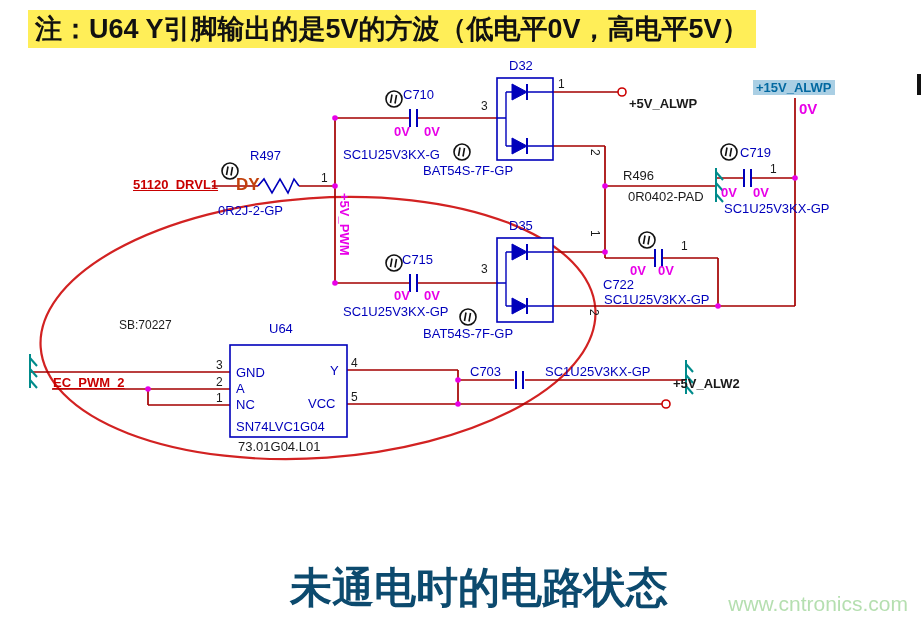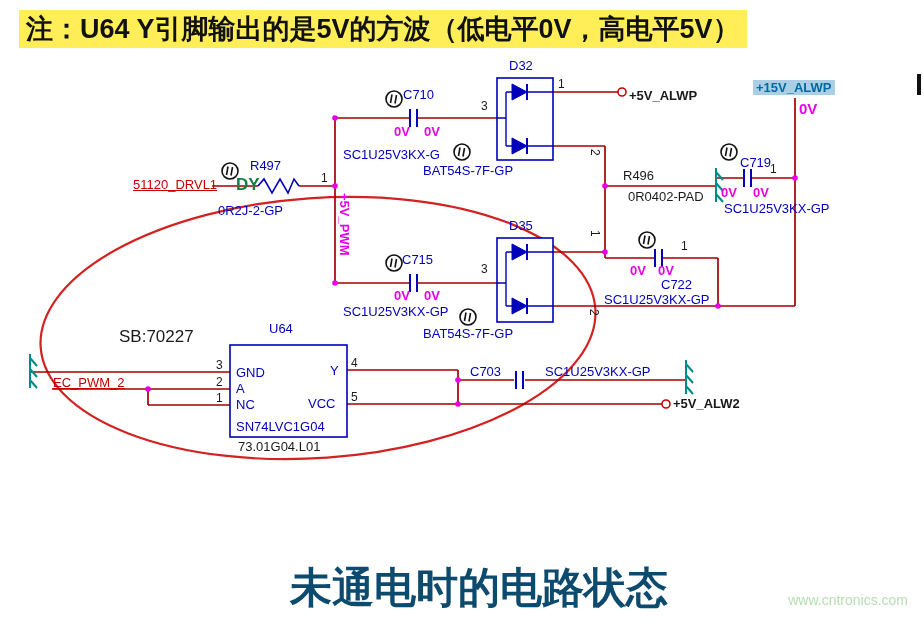--- a/index.html
+++ b/index.html
@@ -1,31 +1,31 @@
 <!DOCTYPE html>
 <html><head>
 <meta charset="utf-8">
 <style>
   html,body{margin:0;padding:0;background:#fff;}
   .page{position:relative;width:924px;height:620px;background:#fff;overflow:hidden;
         font-family:"Liberation Sans",sans-serif;}
   .page svg{position:absolute;left:0;top:0;}
   .lbl{position:absolute;font-size:13px;line-height:15px;color:#0000bb;white-space:nowrap;}
   .blk{color:#1a1a1a;}
-  .red{color:#c80000;font-weight:normal;text-decoration:underline;}
+  .red{color:#c80000;font-weight:bold;text-decoration:underline;}
   .mag{color:#e800e8;font-weight:bold;}
   .pin{font-size:12px;line-height:13px;color:#1a1a1a;}
   .rot{transform-origin:0 0;transform:rotate(90deg);}
   .hl{background:#aacfe4;color:#0369a1;font-weight:bold;padding:0 3px;}
   .term{color:#1a1a1a;font-weight:bold;}
-  .dy{font-size:17px;font-weight:bold;color:#15803d;}
-  .title{position:absolute;left:19px;top:10px;font-size:27px;font-weight:bold;color:#111;
+  .dy{font-size:17px;font-weight:bold;color:#c2410c;}
+  .title{position:absolute;left:28px;top:10px;font-size:27px;font-weight:bold;color:#111;
          background:#ffee58;padding:1px 7px;white-space:nowrap;}
   .caption{position:absolute;left:290px;top:560px;font-size:42px;font-weight:bold;color:#0c4a6e;}
-  .watermark{position:absolute;right:16px;top:592px;font-size:14px;color:#b5dfb0;}
+  .watermark{position:absolute;right:16px;top:592px;font-size:21px;color:#b5dfb0;}
   .edge-mark{position:absolute;left:917px;top:74px;width:4px;height:21px;background:#111;}
 </style>
 </head>
 <body>
 
 <div class="page">
 
   <svg width="924" height="620" viewBox="0 0 924 620">
     <defs>
       <g id="diode">
@@ -105,84 +105,84 @@
       <circle cx="458" cy="380" r="2.8"></circle>
       <circle cx="458" cy="404" r="2.8"></circle>
     </g>
   </svg>
 
   <div class="title">注：U64 Y引脚输出的是5V的方波（低电平0V，高电平5V）</div>
   <div class="edge-mark"></div>
 
   <span class="lbl red" style="left:133px;top:177px">51120_DRVL1</span>
   <span class="lbl dy" style="left:236px;top:177px">DY</span>
-  <span class="lbl" style="left:250px;top:158px">R497</span>
+  <span class="lbl" style="left:250px;top:148px">R497</span>
   <span class="lbl" style="left:218px;top:203px">0R2J-2-GP</span>
   <span class="lbl pin" style="left:321px;top:172px">1</span>
 
   <span class="lbl mag rot" style="left:352px;top:193px">+5V_PWM</span>
 
   <span class="lbl" style="left:403px;top:87px">C710</span>
   <span class="lbl mag" style="left:394px;top:124px">0V</span>
   <span class="lbl mag" style="left:424px;top:124px">0V</span>
   <span class="lbl" style="left:343px;top:147px">SC1U25V3KX-G</span>
 
   <span class="lbl" style="left:509px;top:58px">D32</span>
   <span class="lbl pin" style="left:558px;top:78px">1</span>
   <span class="lbl pin" style="left:481px;top:100px">3</span>
   <span class="lbl pin rot" style="left:601px;top:149px">2</span>
   <span class="lbl" style="left:423px;top:163px">BAT54S-7F-GP</span>
-  <span class="lbl term" style="left:629px;top:88px">+5V_ALWP</span>
+  <span class="lbl term" style="left:629px;top:96px">+5V_ALWP</span>
 
   <span class="lbl hl" style="left:753px;top:80px">+15V_ALWP</span>
   <span class="lbl mag" style="left:799px;top:101px;font-size:15px">0V</span>
 
   <span class="lbl blk" style="left:623px;top:168px">R496</span>
   <span class="lbl blk" style="left:628px;top:189px">0R0402-PAD</span>
 
-  <span class="lbl" style="left:740px;top:155px">C719</span>
+  <span class="lbl" style="left:740px;top:145px">C719</span>
   <span class="lbl pin" style="left:770px;top:163px">1</span>
   <span class="lbl mag" style="left:721px;top:185px">0V</span>
   <span class="lbl mag" style="left:753px;top:185px">0V</span>
   <span class="lbl" style="left:724px;top:201px">SC1U25V3KX-GP</span>
 
   <span class="lbl" style="left:402px;top:252px">C715</span>
   <span class="lbl mag" style="left:394px;top:288px">0V</span>
   <span class="lbl mag" style="left:424px;top:288px">0V</span>
   <span class="lbl" style="left:343px;top:304px">SC1U25V3KX-GP</span>
 
   <span class="lbl" style="left:509px;top:218px">D35</span>
   <span class="lbl pin rot" style="left:601px;top:230px">1</span>
   <span class="lbl pin" style="left:481px;top:263px">3</span>
   <span class="lbl pin rot" style="left:600px;top:309px">2</span>
   <span class="lbl" style="left:423px;top:326px">BAT54S-7F-GP</span>
 
   <span class="lbl pin" style="left:681px;top:240px">1</span>
   <span class="lbl mag" style="left:630px;top:263px">0V</span>
   <span class="lbl mag" style="left:658px;top:263px">0V</span>
-  <span class="lbl" style="left:661px;top:277px">C722</span>
+  <span class="lbl" style="left:603px;top:277px">C722</span>
   <span class="lbl" style="left:604px;top:292px">SC1U25V3KX-GP</span>
 
-  <span class="lbl blk" style="left:119px;top:329px;font-size:17px">SB:70227</span>
+  <span class="lbl blk" style="left:119px;top:318px;font-size:12px">SB:70227</span>
   <span class="lbl" style="left:269px;top:321px">U64</span>
   <span class="lbl" style="left:236px;top:365px">GND</span>
   <span class="lbl" style="left:236px;top:381px">A</span>
   <span class="lbl" style="left:236px;top:397px">NC</span>
   <span class="lbl" style="left:330px;top:363px">Y</span>
   <span class="lbl" style="left:308px;top:396px">VCC</span>
   <span class="lbl pin" style="left:216px;top:359px">3</span>
   <span class="lbl pin" style="left:216px;top:376px">2</span>
   <span class="lbl pin" style="left:216px;top:392px">1</span>
   <span class="lbl pin" style="left:351px;top:357px">4</span>
   <span class="lbl pin" style="left:351px;top:391px">5</span>
   <span class="lbl" style="left:236px;top:419px">SN74LVC1G04</span>
   <span class="lbl blk" style="left:238px;top:439px">73.01G04.L01</span>
 
   <span class="lbl red" style="left:53px;top:375px">EC_PWM_2</span>
 
   <span class="lbl" style="left:470px;top:364px">C703</span>
   <span class="lbl" style="left:545px;top:364px">SC1U25V3KX-GP</span>
-  <span class="lbl term" style="left:673px;top:396px">+5V_ALW2</span>
+  <span class="lbl term" style="left:673px;top:376px">+5V_ALW2</span>
 
   <div class="caption">未通电时的电路状态</div>
   <div class="watermark">www.cntronics.com</div>
 
 </div>
 
 </body></html>

